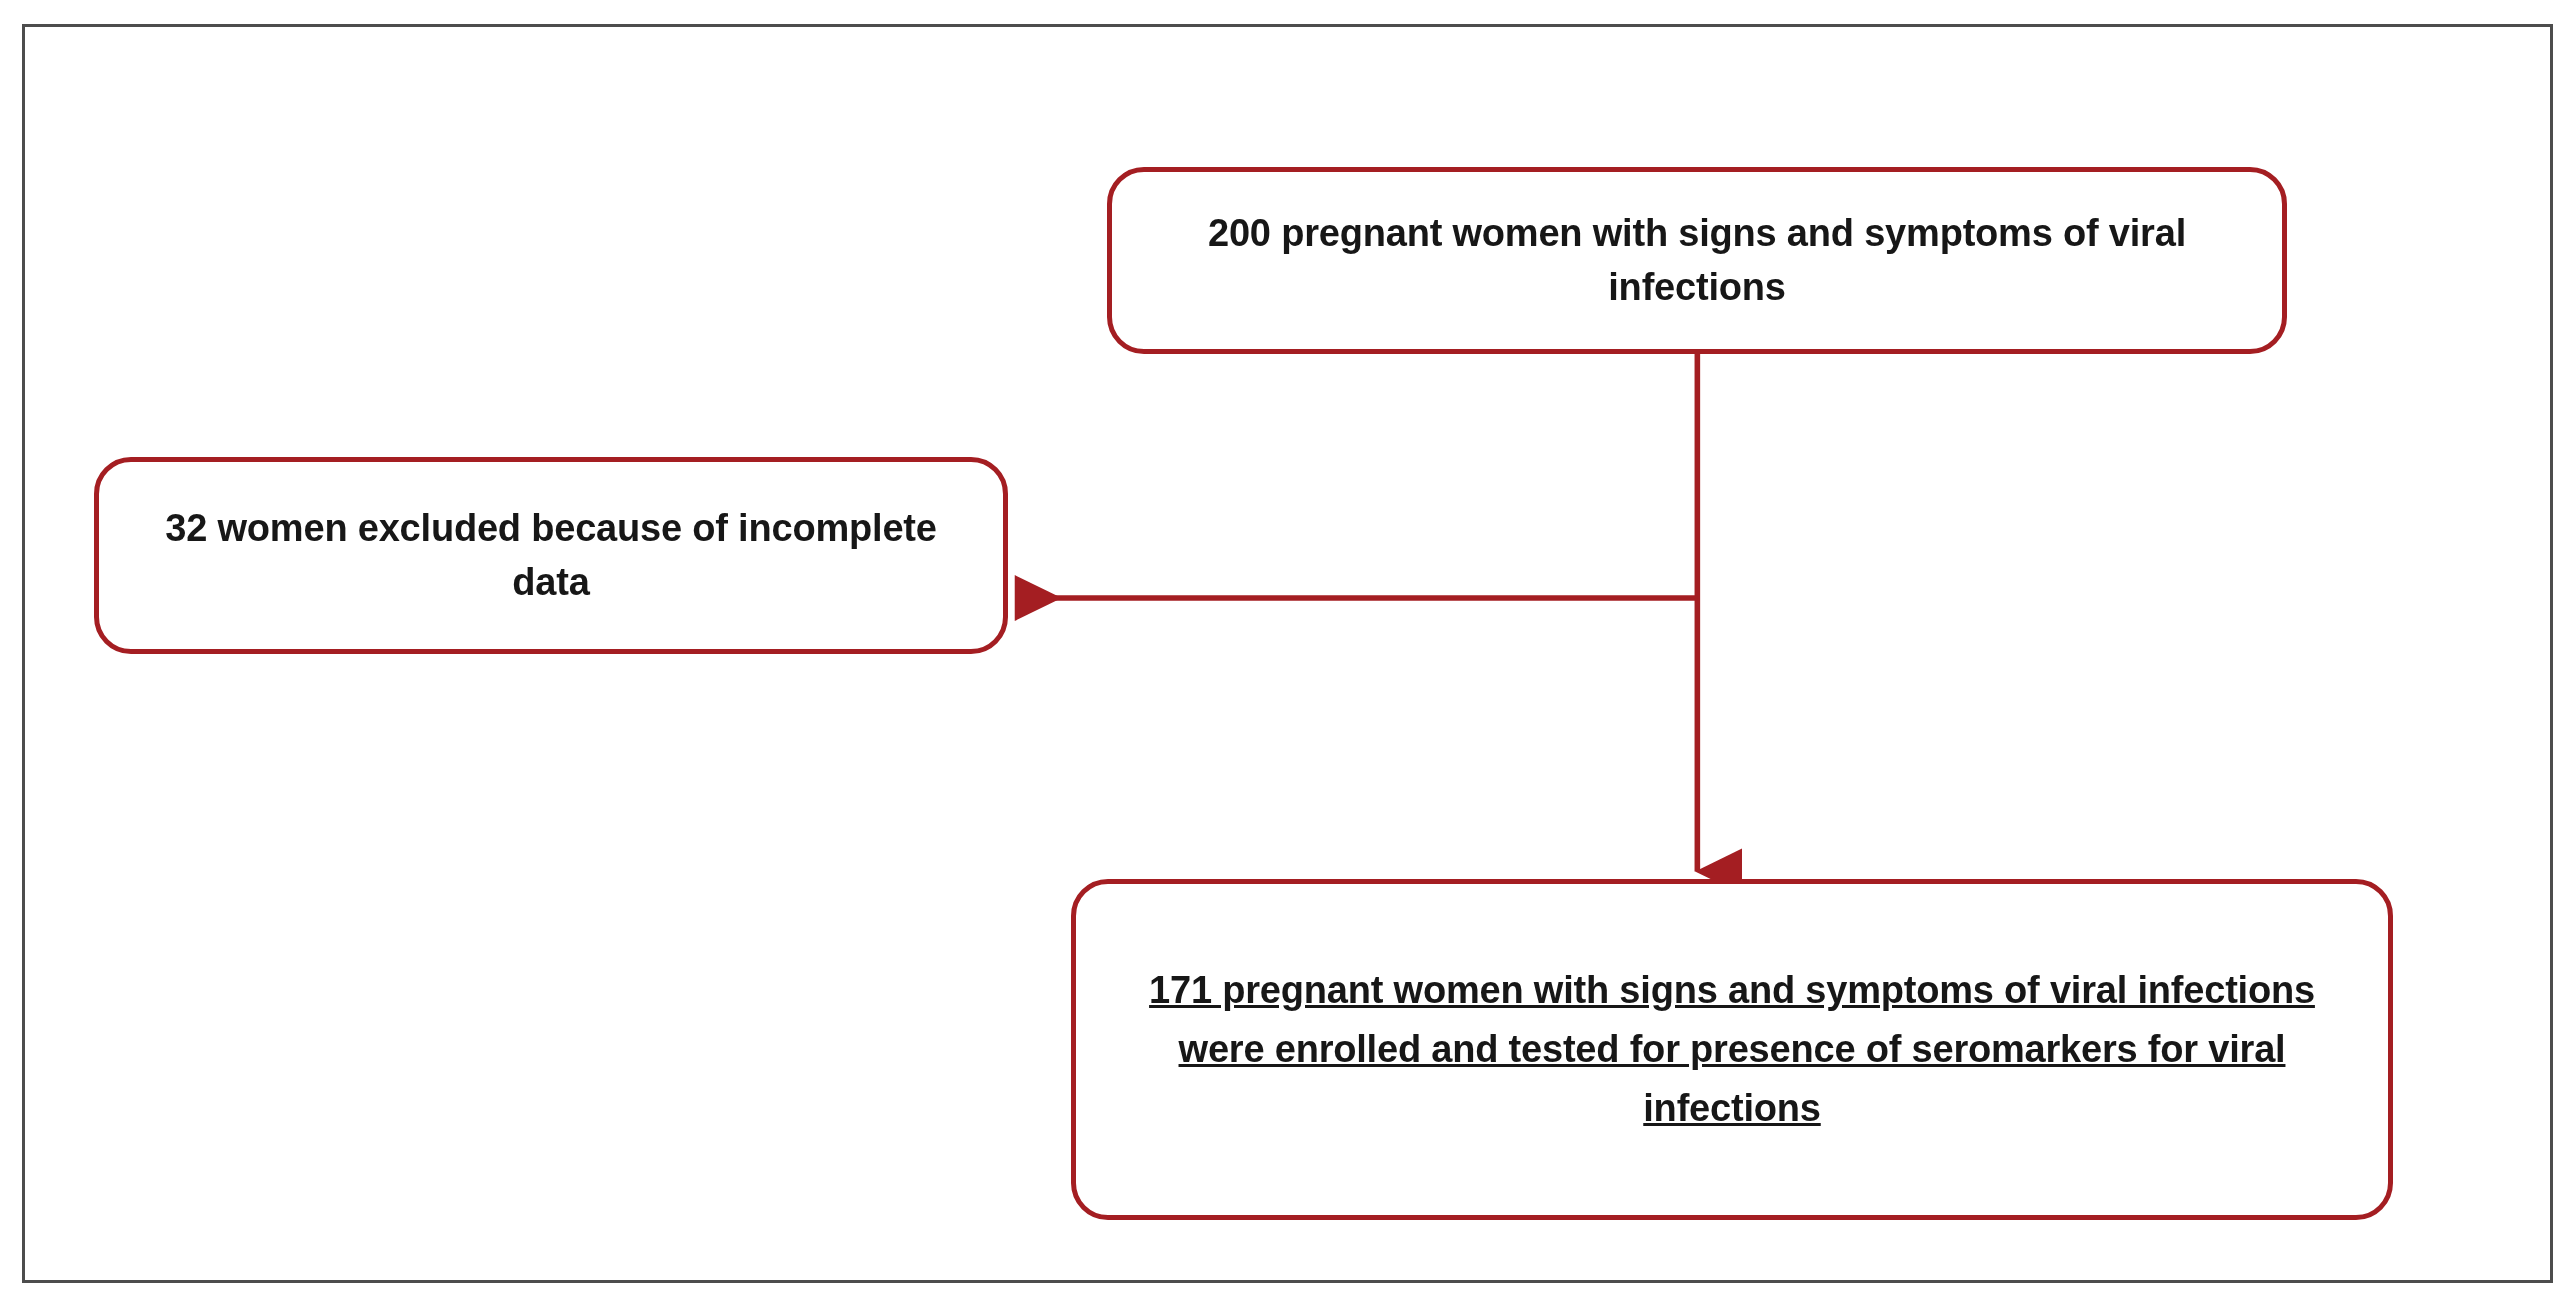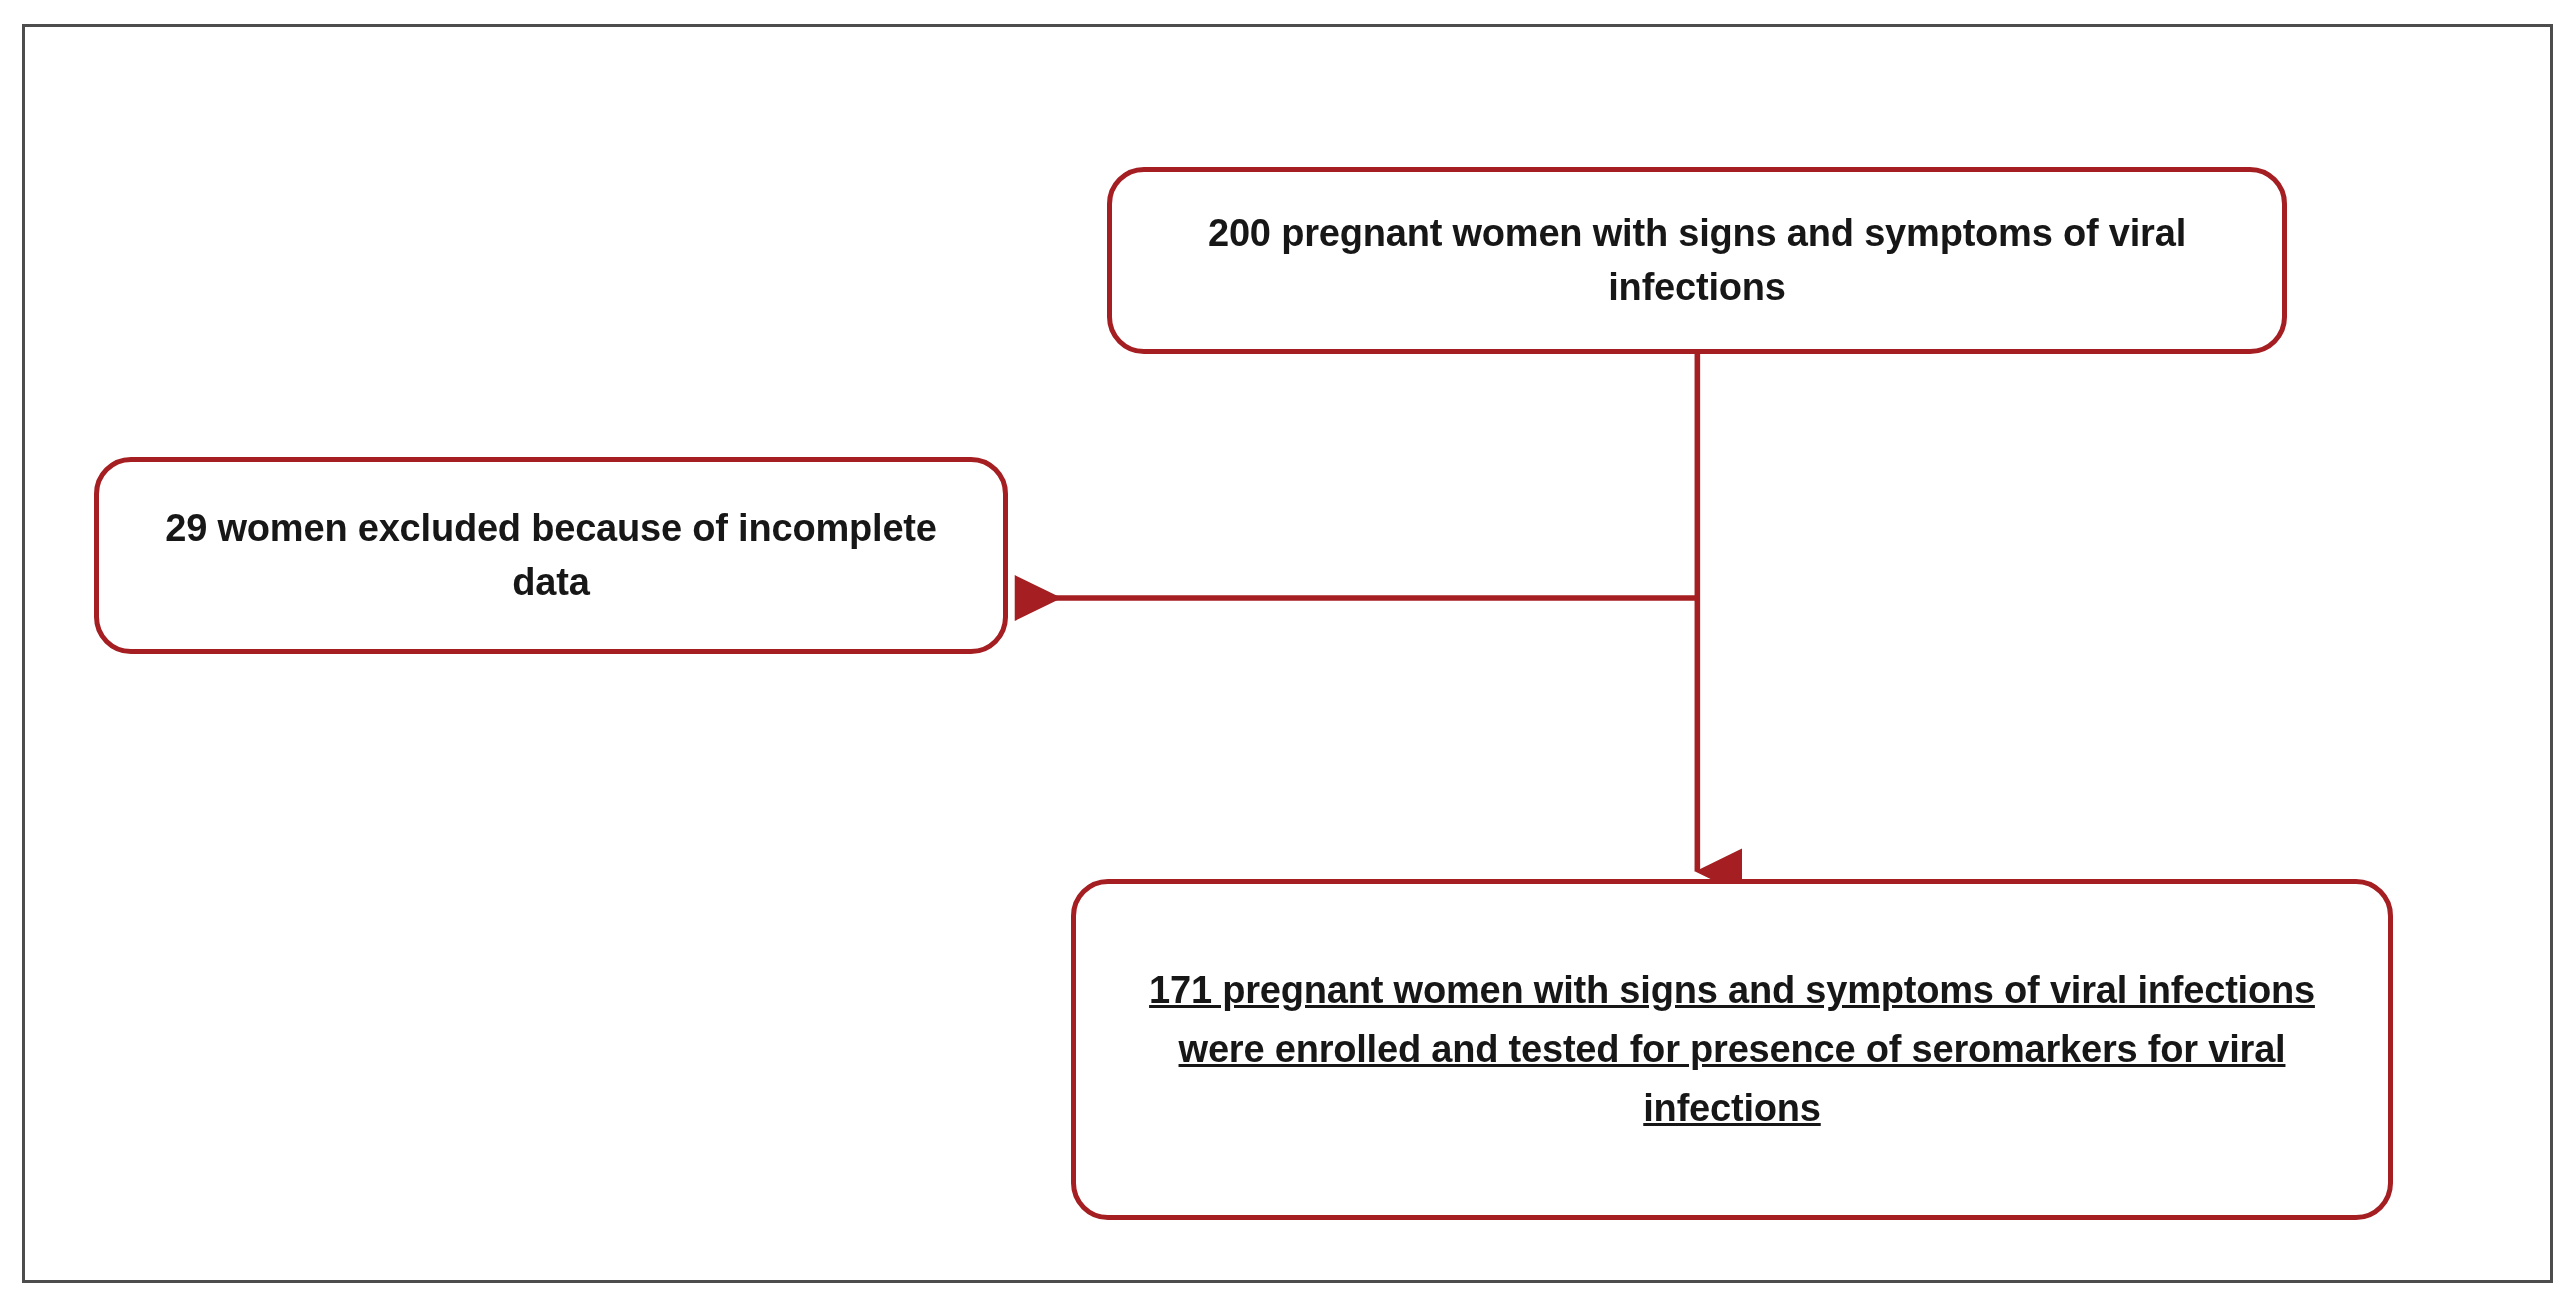--- a/index.html
+++ b/index.html
@@ -126,21 +126,21 @@
     <line x1="2123" y1="396" x2="2123" y2="1090" stroke="#a41e22" stroke-width="7" marker-end="url(#arrow-down)"></line>
 
     <line x1="2123" y1="748" x2="1272" y2="748" stroke="#a41e22" stroke-width="7" marker-end="url(#arrow-left)"></line>
   </svg>
 
   <div class="node" id="node-source">
     <div class="node-text">200 pregnant women with signs and symptoms of viral infections</div>
   </div>
 
   <div class="node" id="node-excluded">
-    <div class="node-text">29 women excluded because of incomplete data</div>
+    <div class="node-text">32 women excluded because of incomplete data</div>
   </div>
 
   <div class="node" id="node-enrolled">
     <div class="node-text">171 pregnant women with signs and symptoms of viral infections were enrolled and tested for presence of seromarkers for viral infections</div>
   </div>
 
 </div>
 
 
 </body></html>

